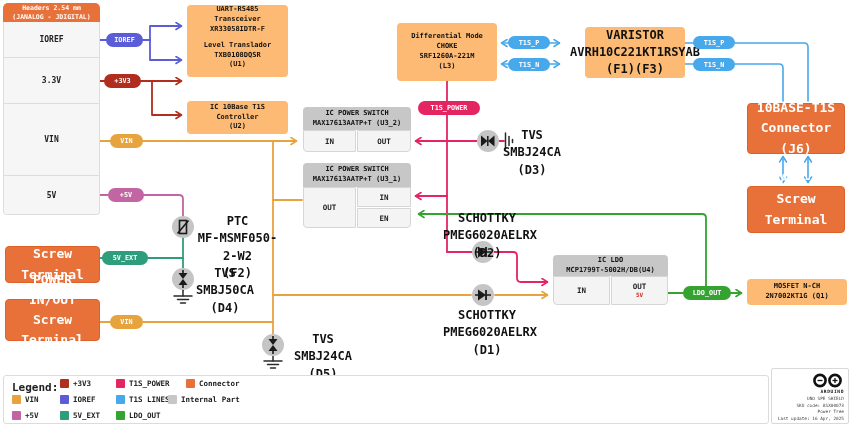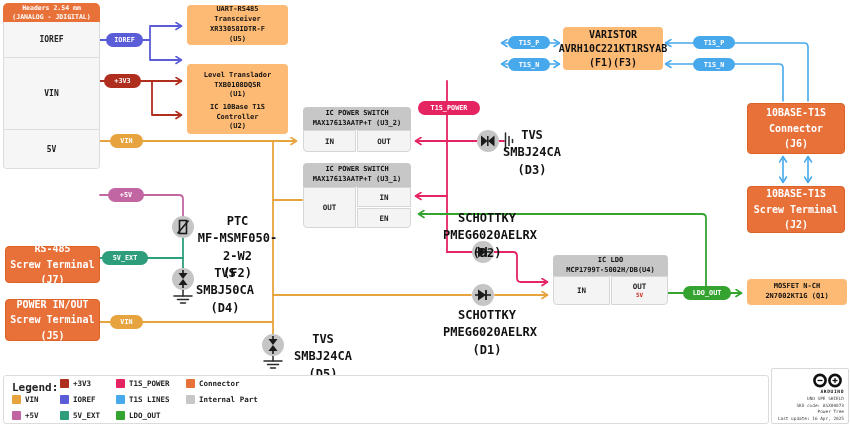--- a/index.html
+++ b/index.html
@@ -15,21 +15,21 @@
     text-align:center;white-space:pre-line;}
   .hdr-rows{position:absolute;left:0;top:19px;width:95px;border:1px solid #ddd;border-top:none;border-radius:0 0 4px 4px;background:#fff;}
   .hdr-row{background:#f6f6f6;border-bottom:1px solid #ddd;display:flex;align-items:center;justify-content:center;
     font-weight:bold;font-size:8px;color:#222;}
   .hdr-row:last-child{border-bottom:none;border-radius:0 0 4px 4px;}
 
   
   .gray-box{background:#fdba74;border-radius:4px;display:flex;align-items:center;justify-content:center;
     text-align:center;font-weight:bold;font-size:7px;line-height:1.4;color:#111;white-space:pre-line;z-index:2;}
   .orange-box{background:#e8713a;border:1px solid #de6228;border-radius:4px;display:flex;align-items:center;justify-content:center;
-    text-align:center;font-weight:bold;font-size:10px;line-height:1.55;color:#fff;white-space:pre-line;z-index:2;}
+    text-align:center;font-weight:bold;font-size:13px;line-height:1.55;color:#fff;white-space:pre-line;z-index:2;}
   .sb-head{background:#c7c7c7;border-radius:4px 4px 0 0;display:flex;align-items:center;justify-content:center;
     text-align:center;font-weight:bold;font-size:7px;line-height:1.4;color:#111;white-space:pre-line;z-index:2;}
   .sb-cell{background:#f4f4f4;border:1px solid #d6d6d6;display:flex;align-items:center;justify-content:center;
     font-weight:bold;font-size:7.5px;color:#222;z-index:2;box-sizing:border-box;}
   .out-note{color:#cc2a1f;font-size:6px;line-height:1.2;}
 
   
   .pill{border-radius:8px;color:#fff;font-weight:bold;font-size:6.8px;text-align:center;z-index:3;
     display:flex;align-items:center;justify-content:center;}
 
@@ -142,36 +142,41 @@
         <path d="M509 136.5 V145.5"></path>
         <path d="M512.5 139.5 V142.5"></path>
     </g>
   </svg>
 
   <div class="abs hdr-table">
     <div class="hdr-title">Headers 2.54 mm
 (JANALOG - JDIGITAL)</div>
     <div class="hdr-rows">
       <div class="hdr-row" style="height:35px">IOREF</div>
+      <div class="hdr-row" style="height:45px">3.3V</div>
       <div class="hdr-row" style="height:71px">VIN</div>
       <div class="hdr-row" style="height:38px">5V</div>
     </div>
   </div>
 
   <div class="abs gray-box" style="left:187px;top:5px;width:101px;height:40px">UART-RS485
 Transceiver
 XR33058IDTR-F
 (U5)</div>
-  <div class="abs gray-box" style="left:187px;top:64px;width:101px;height:43px">Level Translador
+  <div class="abs gray-box" style="left:187px;top:34px;width:101px;height:43px">Level Translador
 TXB0108DQSR
 (U1)</div>
   <div class="abs gray-box" style="left:187px;top:101px;width:101px;height:33px">IC 10Base T1S
 Controller
 (U2)</div>
-  <div class="abs gray-box" style="left:563px;top:27px;width:100px;height:43px;font-size:10px">VARISTOR
+  <div class="abs gray-box" style="left:397px;top:23px;width:100px;height:58px">Differential Mode
+CHOKE
+SRF1260A-221M
+(L3)</div>
+  <div class="abs gray-box" style="left:585px;top:27px;width:100px;height:51px;font-size:12px">VARISTOR
 AVRH10C221KT1RSYAB
 (F1)(F3)</div>
   <div class="abs gray-box" style="left:747px;top:279px;width:100px;height:26px">MOSFET N-CH
 2N7002KT1G (Q1)</div>
 
   <div class="abs sb-head" style="left:303px;top:107px;width:108px;height:23px">IC POWER SWITCH
 MAX17613AATP+T (U3_2)</div>
   <div class="abs sb-cell" style="left:303px;top:130px;width:53px;height:22px;border-radius:0 0 0 4px">IN</div>
   <div class="abs sb-cell" style="left:357px;top:130px;width:54px;height:22px;border-radius:0 0 4px 0">OUT</div>
 
@@ -295,21 +300,21 @@
       <span class="lg-label">VIN</span>
       </div>
     <div class="lg-item" style="left:56px;top:19px">
       <span class="lg-swatch" style="background-color: rgb(90, 92, 216);"></span>
       <span class="lg-label">IOREF</span>
       </div>
     <div class="lg-item" style="left:112px;top:19px">
       <span class="lg-swatch" style="background-color: rgb(71, 168, 236);"></span>
       <span class="lg-label">T1S LINES</span>
       </div>
-    <div class="lg-item" style="left:182px;top:19px">
+    <div class="lg-item" style="left:164px;top:19px">
       <span class="lg-swatch" style="background-color: rgb(199, 199, 199);"></span>
       <span class="lg-label">Internal Part</span>
       </div>
 
     <div class="lg-item" style="left:8px;top:35px">
       <span class="lg-swatch" style="background-color: rgb(194, 101, 163);"></span>
       <span class="lg-label">+5V</span>
       </div>
     <div class="lg-item" style="left:56px;top:35px">
       <span class="lg-swatch" style="background-color: rgb(46, 157, 124);"></span>

